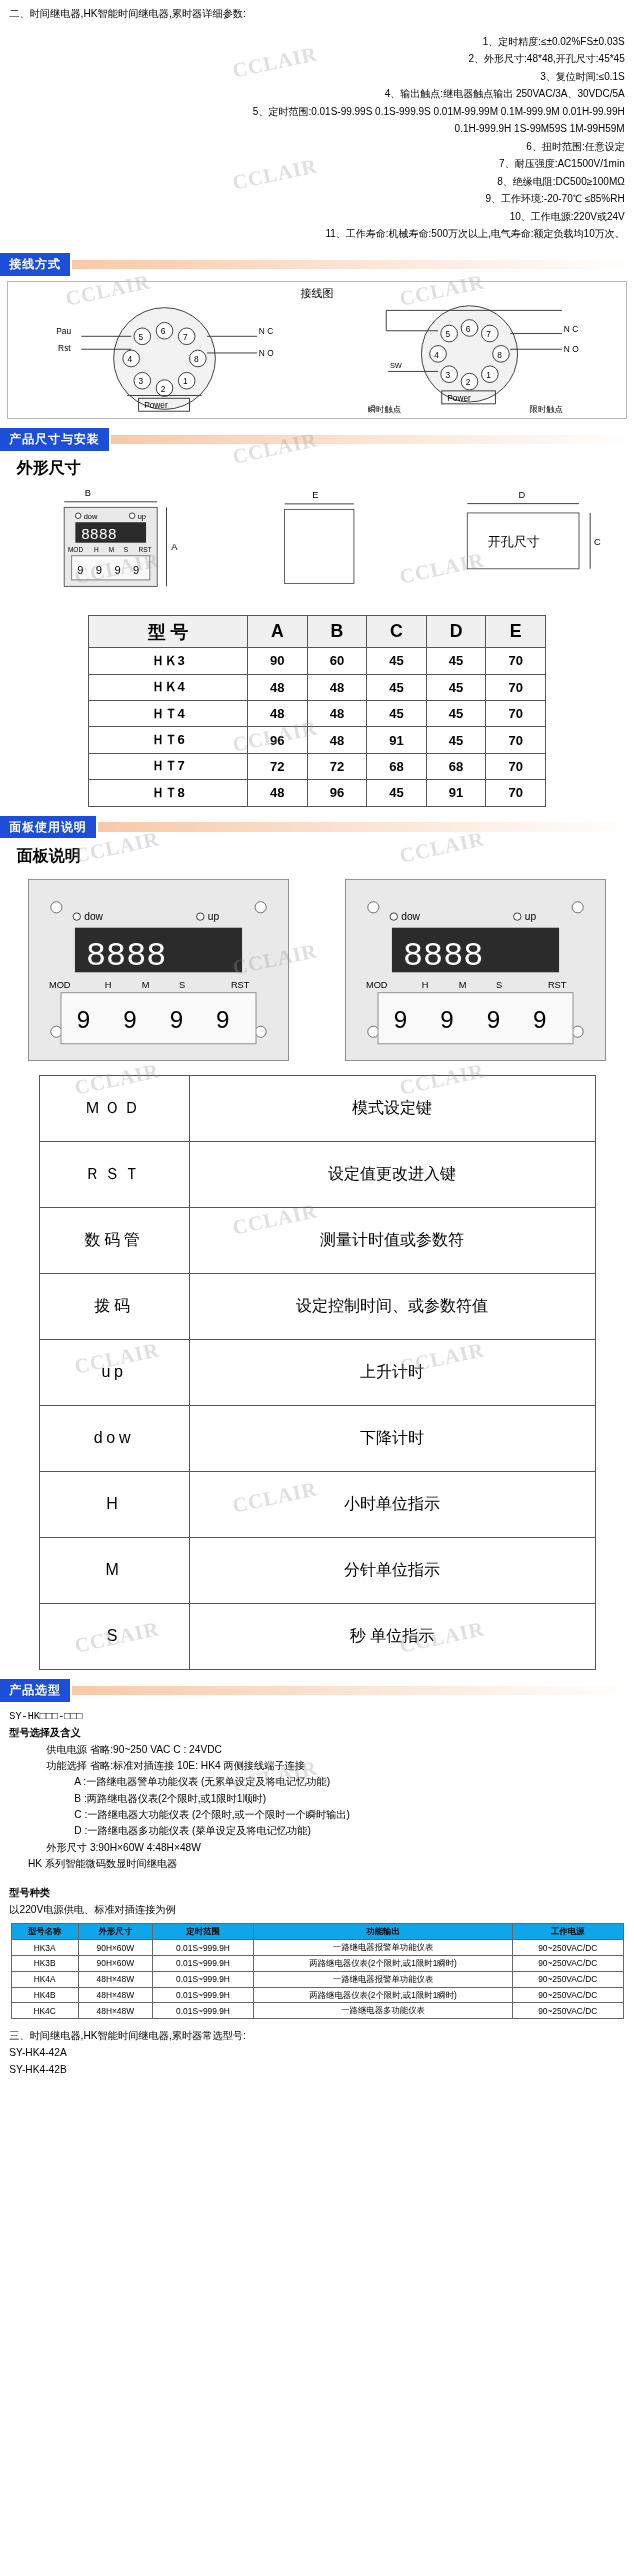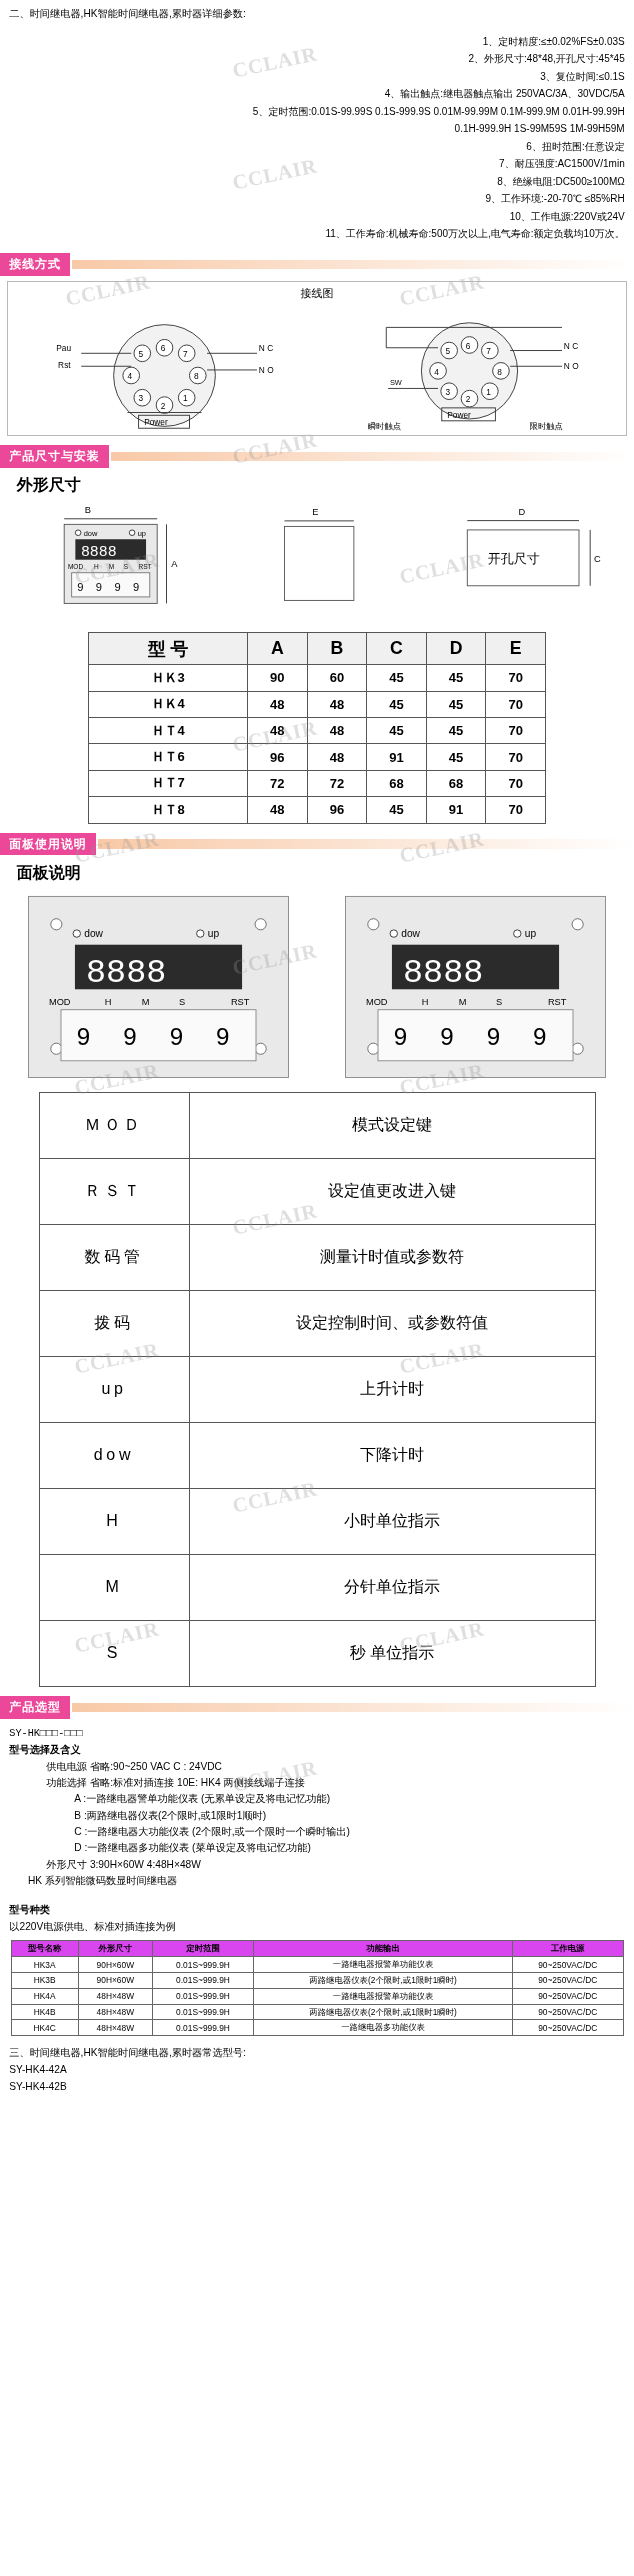--- a/index.html
+++ b/index.html
@@ -2,37 +2,37 @@
 <html style="font-size:15px"><head>
 <meta charset="utf-8">
 <style>
   html,body{margin:0;padding:0;background:#fff;}
   body{width:634px;font-family:"Liberation Sans",sans-serif;color:#000;font-size:10.2px;}
   .page{width:634px;position:relative;overflow:hidden;}
   .top-note{font-size:10.2px;padding:5.6px 9.3px 1.9px 9.3px;line-height:1.5;}
   .spec-list{padding:0 9.3px;}
   .spec-list li{list-style:none;font-size:10px;line-height:1.75;text-align:right;}
   .section-hd{margin:9.3px 0 5.6px 0;display:flex;align-items:center;}
-  .section-hd .tag{background:#ec4899;color:#fff;font-size:12px;font-weight:bold;padding:2.8px 9.3px;letter-spacing:0.9px;}
+  .section-hd .tag{background:#1d4ed8;color:#fff;font-size:12px;font-weight:bold;padding:2.8px 9.3px;letter-spacing:0.9px;}
   .section-hd .bar{flex:1;height:9.3px;background:linear-gradient(to right,#f8c9a7,#fff);margin-left:1.9px;}
   .sub-title{font-size:16px;font-weight:bold;margin:7.4px 0 3.7px 16.7px;}
   .wire-box{border:0.9px solid #b8b8b8;margin:3.7px 7.4px 7.4px 7.4px;padding:3.7px;position:relative;}
-  .wire-title{text-align:center;font-size:11px;margin-bottom:19px;}
+  .wire-title{text-align:center;font-size:11px;margin-bottom:2px;}
   .wire-flex{display:flex;justify-content:space-around;}
   .wire-cell{position:relative;width:279px;height:111px;}
   table.dim{border-collapse:collapse;margin:5.6px auto;width:458px;}
   table.dim td,table.dim th{border:0.9px solid #555;text-align:center;font-size:13px;padding:3.7px 0;font-weight:bold;}
   table.dim th{background:#f0f0f0;font-size:17.7px;}
   table.panel{border-collapse:collapse;margin:7.4px auto;width:557px;}
   table.panel td{border:0.9px solid #555;font-size:16px;padding:22px 0;text-align:center;}
   table.panel td.k{width:149px;letter-spacing:3.7px;}
   .model-area{padding:1.9px 9.3px;font-size:10.2px;line-height:1.6;}
   table.sel{border-collapse:collapse;width:613px;margin:3.7px auto;}
   table.sel td,table.sel th{border:0.9px solid #666;font-size:8.4px;padding:1.9px 2.8px;text-align:center;}
-  table.sel th{background:#d946ef;font-weight:bold;}
+  table.sel th{background:#0ea5e9;font-weight:bold;}
   .foot{font-size:10.2px;padding:3.7px 9.3px;line-height:1.7;}
   .wm{position:absolute;color:rgba(150,150,150,.30);font-size:20.4px;font-weight:bold;font-family:"Liberation Serif",serif;transform:rotate(-12deg);pointer-events:none;letter-spacing:0.9px;}
 </style>
 </head>
 <body>
 
 <div class="page">
 
   <div class="wm" style="left:232px;top:51px;">CCLAIR</div>
   <div class="wm" style="left:232px;top:163px;">CCLAIR</div>

